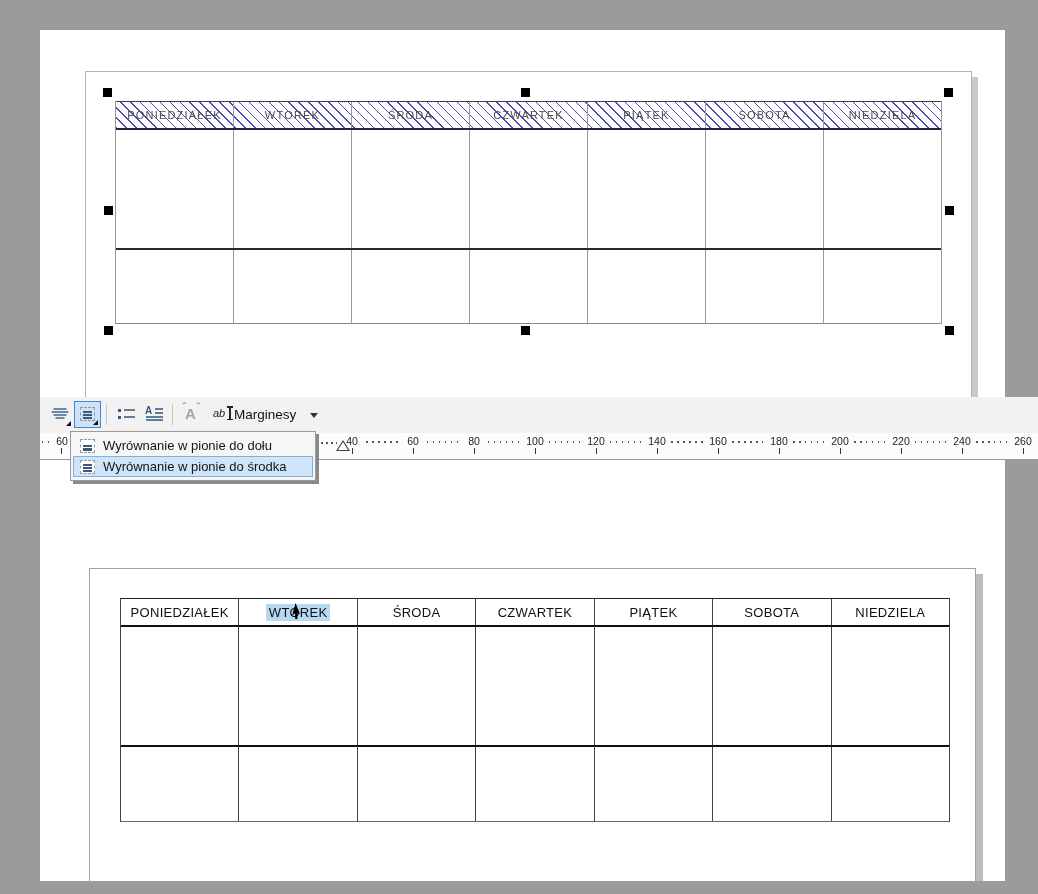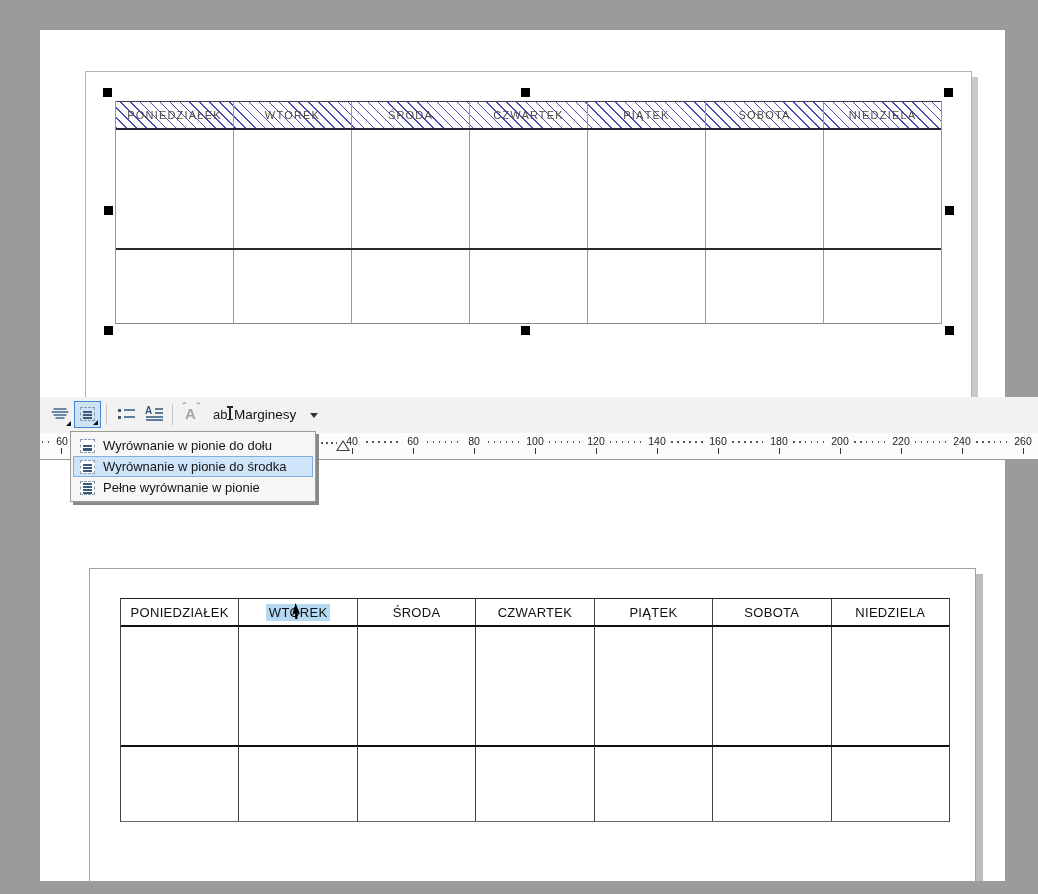--- a/index.html
+++ b/index.html
@@ -35,21 +35,21 @@
   .corner-tri{position:absolute;right:2px;bottom:2px;width:0;height:0;
       border-left:5px solid transparent;border-bottom:5px solid #111;}
   .ic-lines i{position:absolute;left:50%;transform:translateX(-50%);height:2px;background:#6e89a3;}
   .vbox{position:absolute;left:5px;top:5px;width:15px;height:14px;border:1px dashed #8b9aad;box-sizing:border-box;}
   .vbox i{position:absolute;left:2px;right:2px;height:2px;background:#3d5a7a;}
   .bul i{position:absolute;height:2px;background:#5f7d9c;}
   .bul b{position:absolute;width:3px;height:3px;background:#3d5a7a;}
   #icon-rotate-a{font-size:15px;font-weight:bold;color:#9aa6b0;left:6px;top:4px;position:absolute;}
   #icon-rotate-a::before{content:"⌃";position:absolute;left:-4px;top:-4px;font-size:8px;color:#9aa6b0;}
   #icon-rotate-a::after{content:"⌃";position:absolute;left:10px;top:-4px;font-size:8px;color:#9aa6b0;}
-  .ab-label{position:absolute;left:4px;top:6px;font-size:13px;color:#222;}
+  .ab-label{position:absolute;left:4px;top:6px;font-size:11px;color:#222;font-style:italic;}
   .ibeam{position:absolute;left:20px;top:5px;width:1.5px;height:14px;background:#222;}
   .ibeam::before,.ibeam::after{content:"";position:absolute;left:-2px;width:6px;height:1.5px;background:#222;}
   .ibeam::after{bottom:0;}
   #marginesy{left:188px;top:5px;height:25px;line-height:25px;font-size:13.5px;color:#111;padding:0 6px;}
   .caret-down{display:inline-block;width:0;height:0;border-left:4px solid transparent;
       border-right:4px solid transparent;border-top:5px solid #333;margin-left:10px;vertical-align:middle;}
 
   
   #ruler{left:40px;top:433px;width:998px;height:26px;background:#fcfcfc;border-bottom:1px solid #9a9a9a;}
   .rnum{position:absolute;top:2px;width:24px;text-align:center;font-size:10.5px;color:#222;}
@@ -226,29 +226,20 @@
       <span class="mlabel">Wyrównanie w pionie do dołu</span>
     </div>
     <div class="mitem sel">
       <span class="micon">
           <i style="top:3px"></i>
           <i style="top:6px"></i>
           <i style="top:9px"></i>
         </span>
       <span class="mlabel">Wyrównanie w pionie do środka</span>
     </div>
-    <div class="mitem">
-      <span class="micon">
-          <i style="top:1px"></i>
-          <i style="top:4px"></i>
-          <i style="top:7px"></i>
-          <i style="top:10px"></i>
-        </span>
-      <span class="mlabel">Pełne wyrównanie w pionie</span>
-    </div>
   </div>
 
   <div id="canvas-bottom" class="abs">
     <div id="page-bottom-outline" class="abs"></div>
     <div id="page-bottom-shadow" class="abs"></div>
 
     <div id="table-bottom" class="cal-table">
       <div class="trow trow1">
         <div class="hcell">
             <span>PONIEDZIAŁEK</span>

